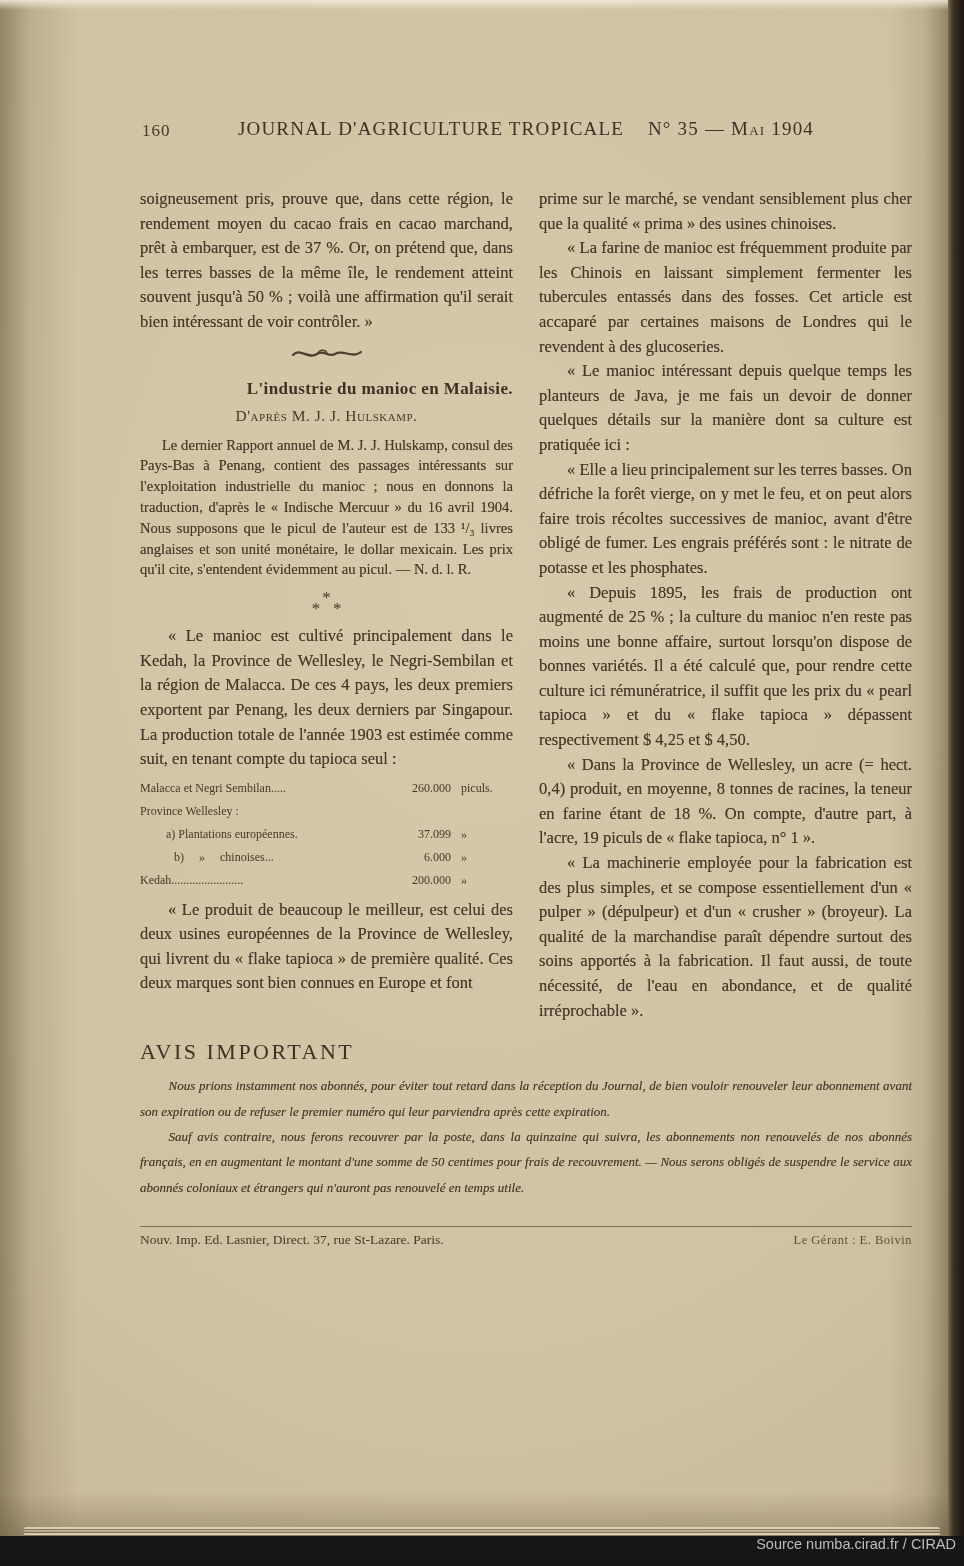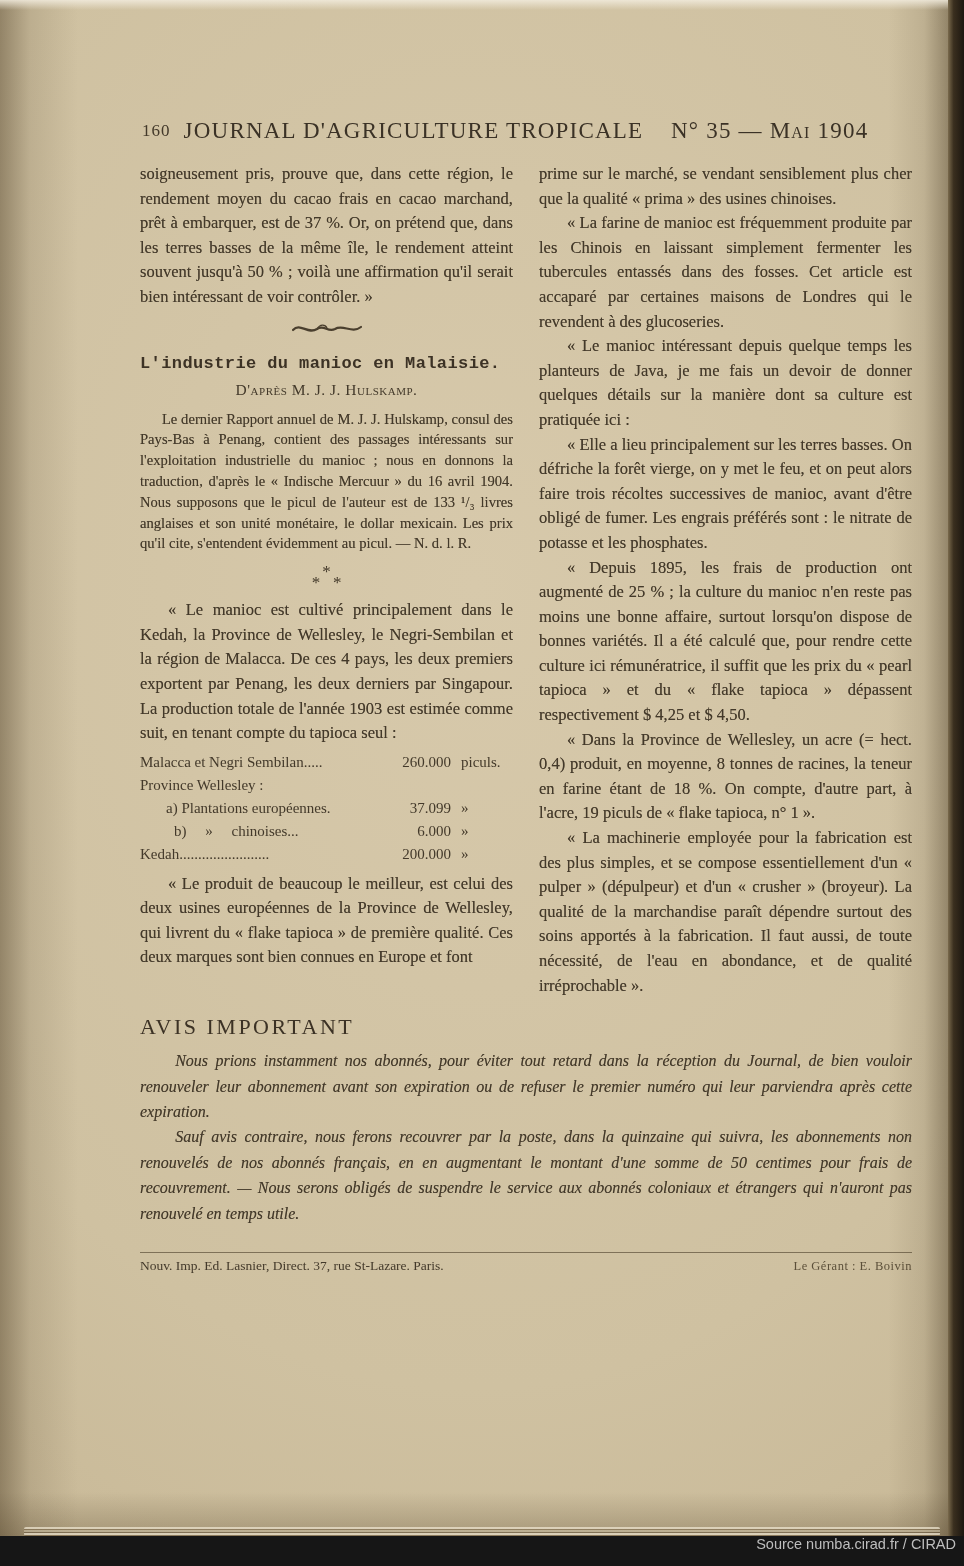--- a/index.html
+++ b/index.html
@@ -33,71 +33,70 @@
     border-radius:2px;
   }
   .book-edge{
     position:absolute;top:0;right:0;width:16px;height:1566px;
     background:linear-gradient(90deg,#7a6a4c 0%, #3a2f1f 35%, #1d1710 100%);
   }
   
   .hdr{position:relative;height:34px;margin-bottom:10px;}
   .hdr .pageno{position:absolute;left:2px;top:3px;font-size:17px;letter-spacing:1px;}
   .hdr .titleline{
-    text-align:center;font-size:23px;letter-spacing:1.2px;
+    text-align:center;font-size:19px;letter-spacing:1.2px;
     color:#3b3226;white-space:nowrap;
   }
   .hdr .issue{font-variant:small-caps;}
   
   .columns{display:flex;gap:26px;}
   .col{width:373px;box-sizing:border-box;}
   p.para{
     margin:0;
     font-size:16.5px;line-height:24.6px;
     text-align:justify;text-indent:1.7em;
     text-shadow:0 0 .4px rgba(62,50,32,.55);
   }
-  p.para.cont{text-indent:0;}
+  p.para.cont{text-indent:0;margin-top:25px;}
   .flourish{ text-align:center;margin:11px 0 13px; }
   .art-title{
-    margin:0 0 6px;text-align:left;
+    margin:0 0 6px;text-align:right;
     font-size:17px;font-weight:bold;color:#3c3225;
     letter-spacing:.4px;
-    font-family:Liberation Mono, monospace;
   }
   .byline{
     margin:8px 0 10px;text-align:center;
     font-size:15.5px;font-variant:small-caps;letter-spacing:.5px;
   }
   .ed-note{
     margin:0;
     font-size:14.6px;line-height:20.8px;
     text-align:justify;text-indent:1.5em;
     text-shadow:0 0 .3px rgba(62,50,32,.5);
   }
   .asterism{
     text-align:center;line-height:11px;
     font-size:17px;margin:12px 0 10px;color:#43392a;
   }
-  .prod-table{margin:5px 0 6px;font-size:15px;line-height:23px;}
+  .prod-table{margin:5px 0 6px;font-size:12px;line-height:23px;}
   .t-row{display:flex;white-space:nowrap;}
   .t-row .t-label{flex:1 1 auto;overflow:hidden;text-overflow:clip;}
   .t-row .t-val{width:70px;text-align:right;}
   .t-row .t-unit{width:52px;padding-left:10px;}
   .t-row.ind1{padding-left:26px;}
   .t-row.ind2{padding-left:34px;}
   
   .notice{margin-top:16px;}
   .notice-title{
     margin:0 0 8px;text-align:left;
     font-size:22px;font-weight:normal;letter-spacing:2.5px;color:#3c3225;
   }
   .notice p.npara{
     margin:0;font-style:italic;
-    font-size:16px;line-height:25.4px;
+    font-size:13px;line-height:25.4px;
     text-align:justify;text-indent:2.2em;
     text-shadow:0 0 .4px rgba(62,50,32,.5);
   }
   
   .pfooter{
     margin-top:26px;
     border-top:1px solid rgba(61,48,28,.55);
     padding-top:5px;
     display:flex;justify-content:space-between;align-items:baseline;
     font-size:13.5px;

